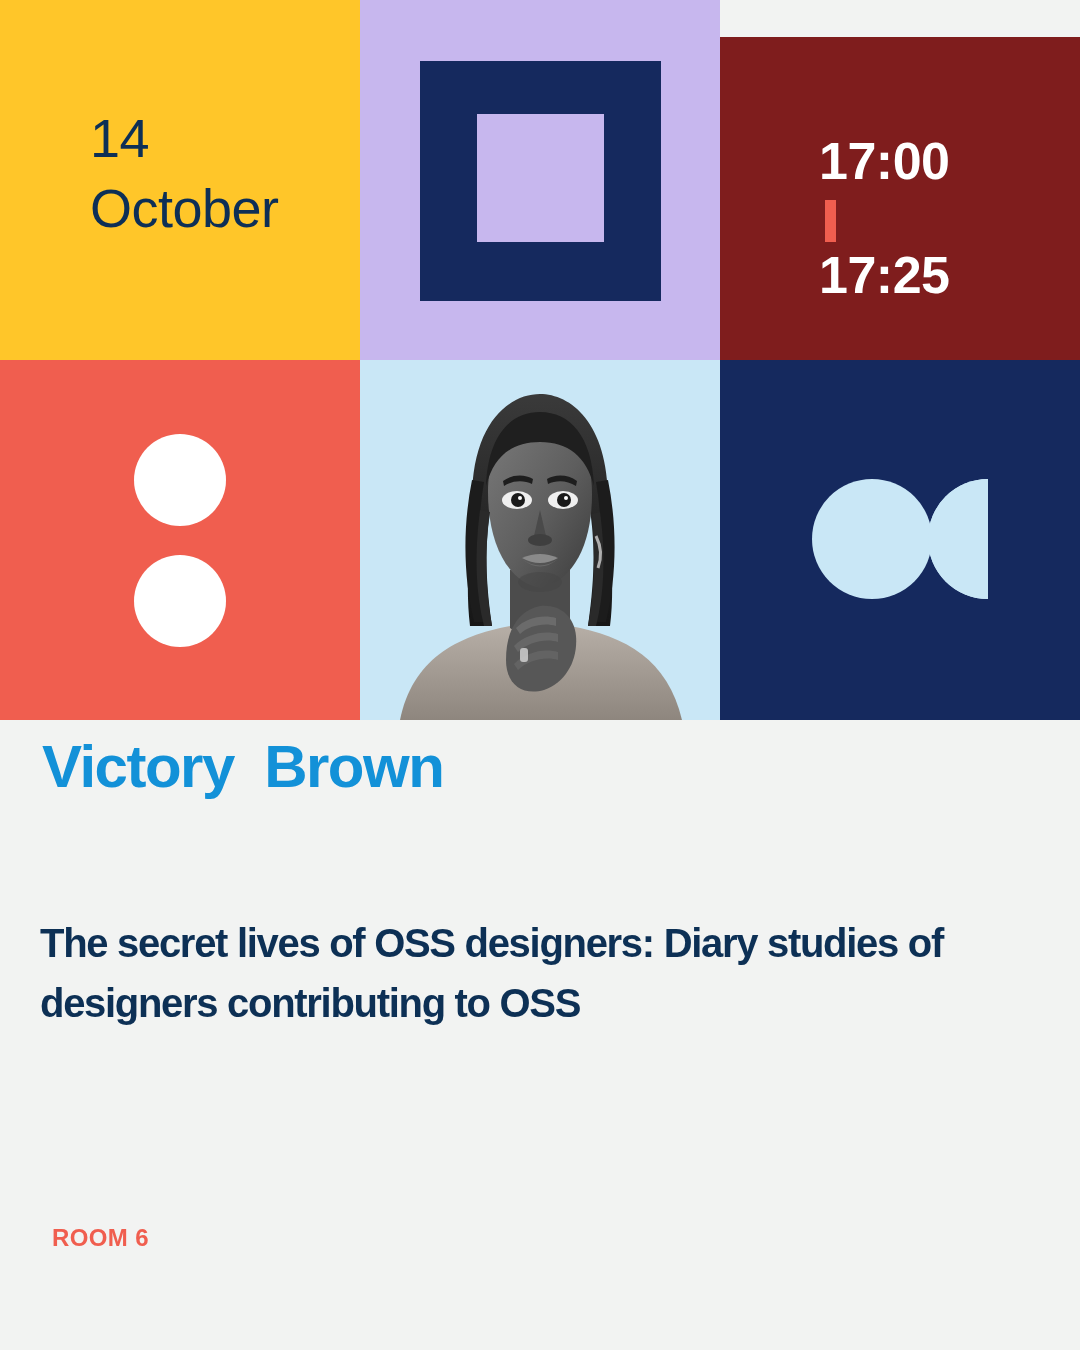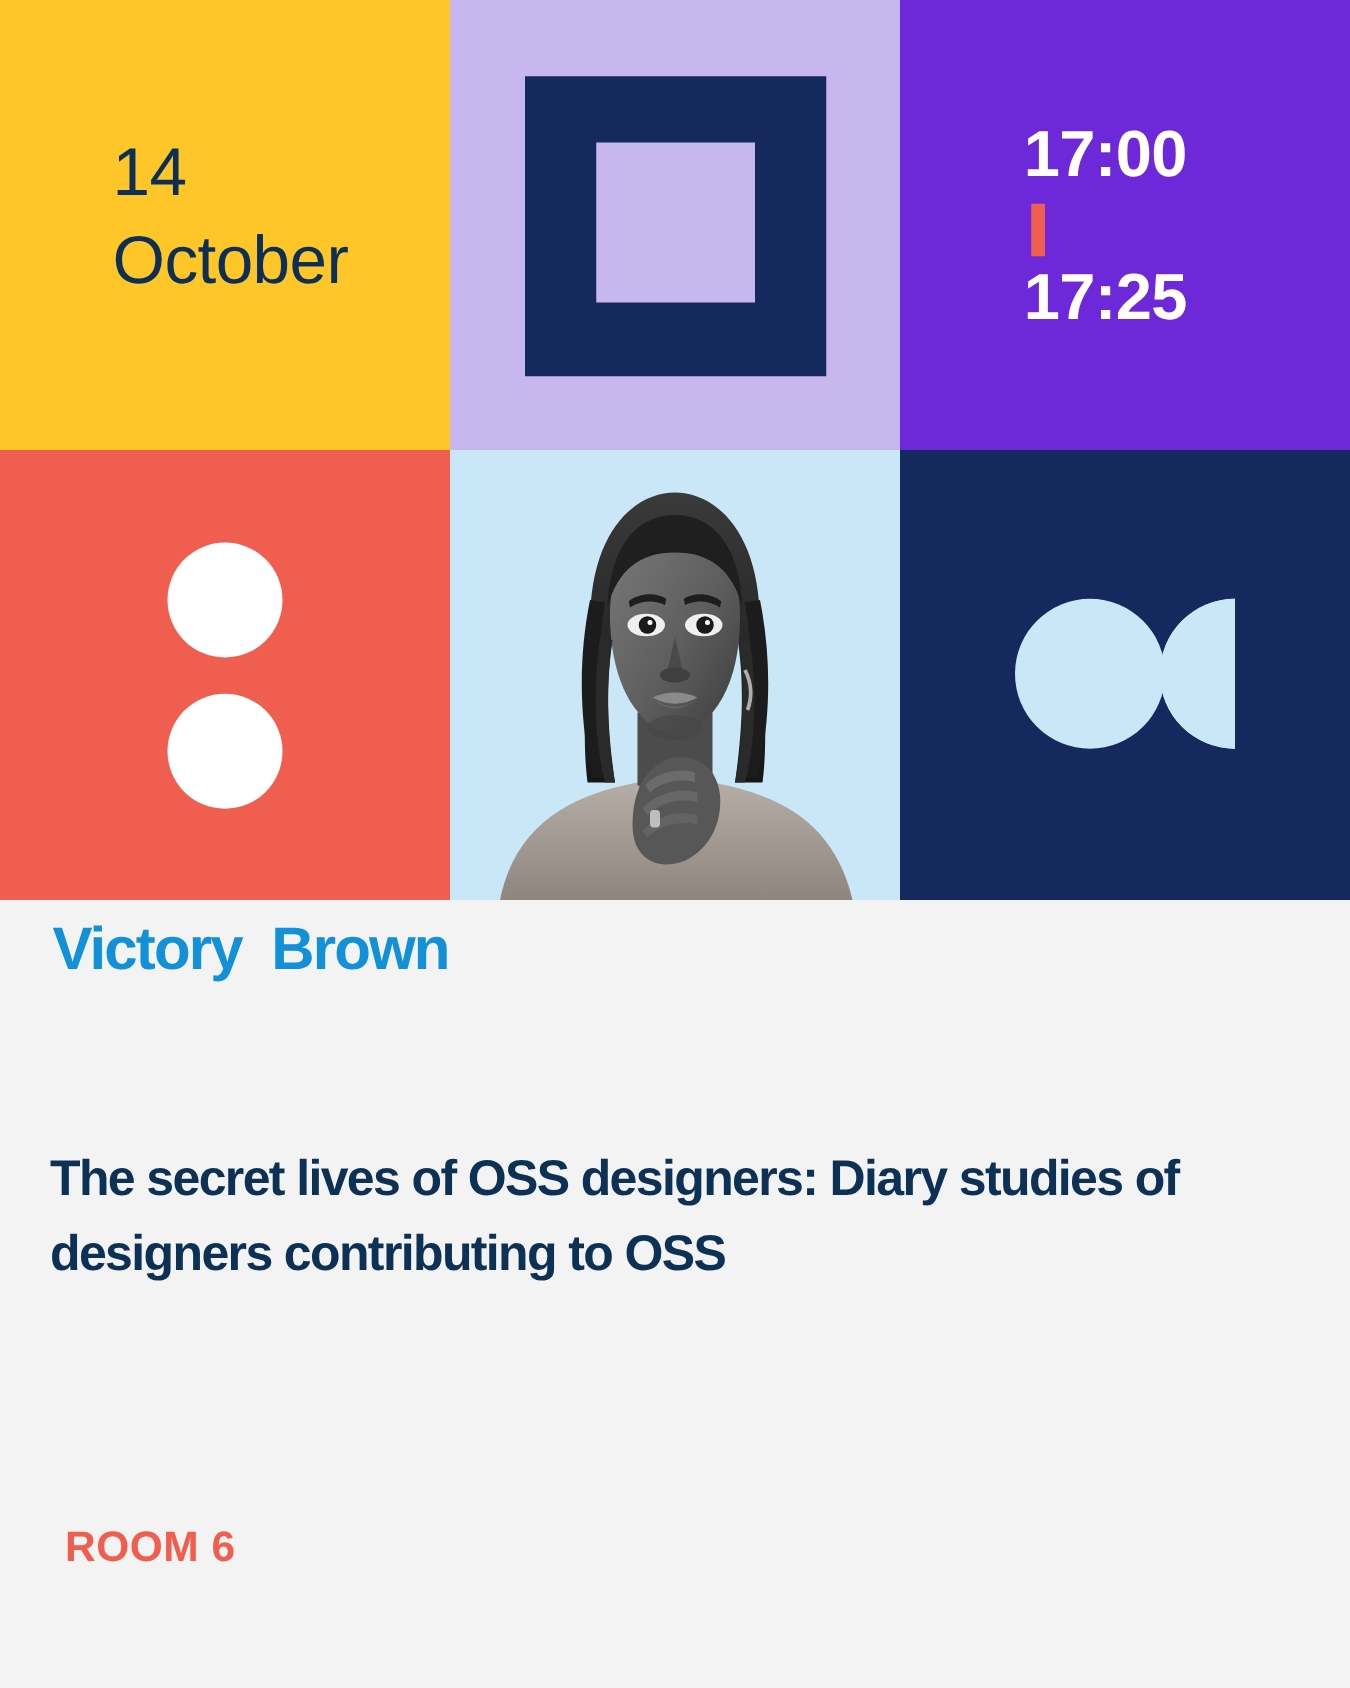--- a/index.html
+++ b/index.html
@@ -63,21 +63,21 @@
   .square-inner {
     position: absolute;
     left: 57px;
     top: 53px;
     width: 127px;
     height: 128px;
     background: #c7b7ee;
   }
 
   
-  .tile-time { background: #6d28d9; }
+  .tile-time { background: #7f1d1d; margin-top: 37px; }
   .time-start, .time-end {
     position: absolute;
     left: 99px;
     color: #ffffff;
     font-size: 52px;
     font-weight: 600;
     letter-spacing: -0.5px;
     line-height: 1;
   }
   .time-start { top: 98px; }
@@ -133,21 +133,21 @@
     top: 720px;
     width: 1080px;
     height: 630px;
     background: #f2f3f2;
   }
   .speaker-name {
     position: absolute;
     left: 42px;
     top: 735px;
     color: #1391d8;
-    font-size: 48px;
+    font-size: 60px;
     font-weight: bold;
     letter-spacing: -1.5px;
     line-height: 1.05;
     white-space: pre;
   }
   .talk-title {
     position: absolute;
     left: 40px;
     top: 913px;
     width: 990px;
@@ -155,21 +155,21 @@
     font-size: 40px;
     font-weight: bold;
     letter-spacing: -1.3px;
     line-height: 60px;
   }
   .meta {
     position: absolute;
     left: 52px;
     top: 1219px;
     color: #f05e4f;
-    font-size: 34px;
+    font-size: 24px;
     font-weight: 600;
     letter-spacing: 0.4px;
     line-height: 38px;
     text-transform: uppercase;
   }
   .meta-line { display: block; }
 </style>
 </head>
 <body>
 

